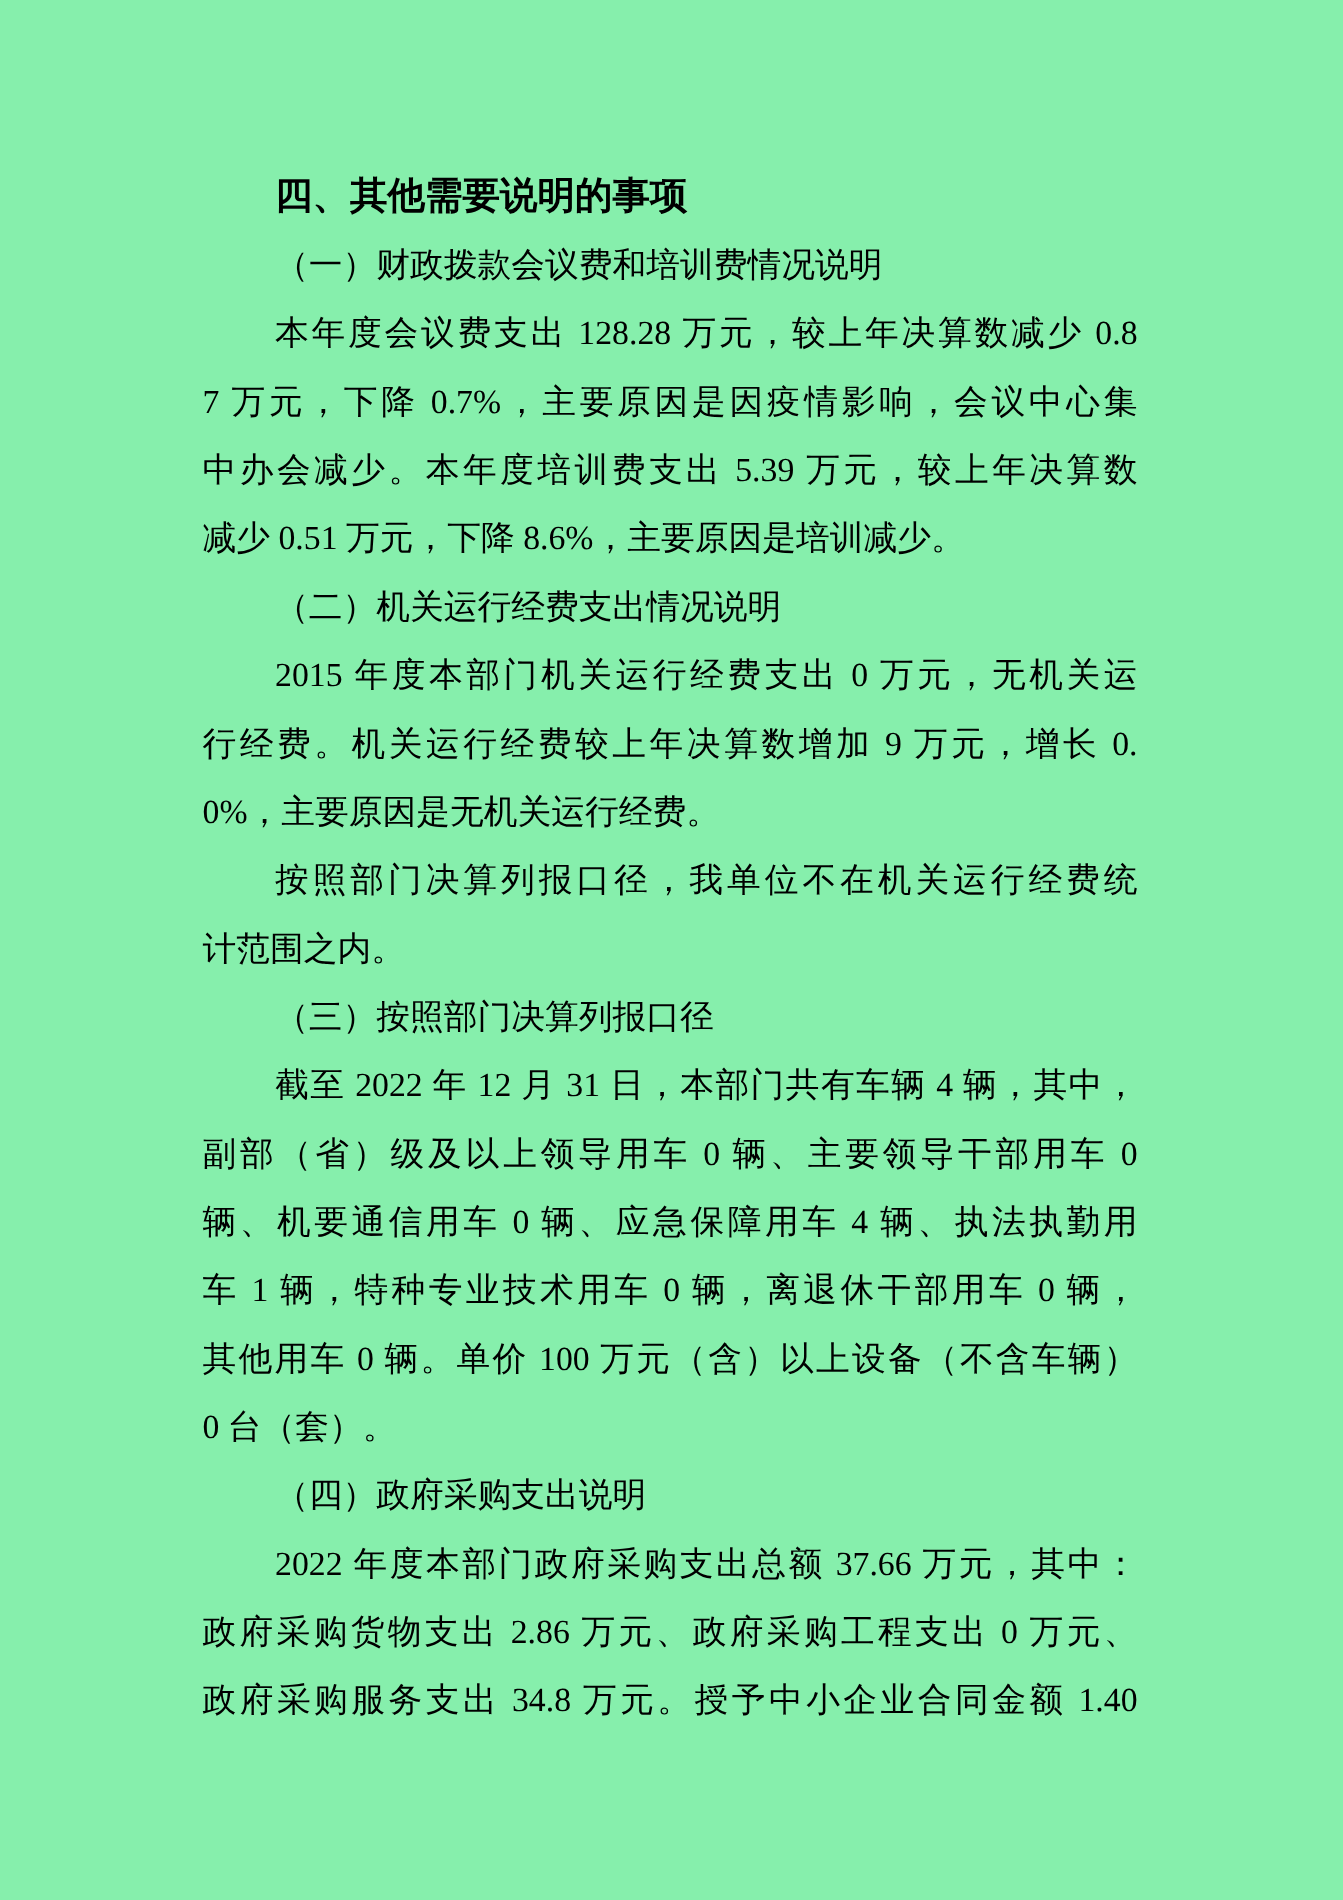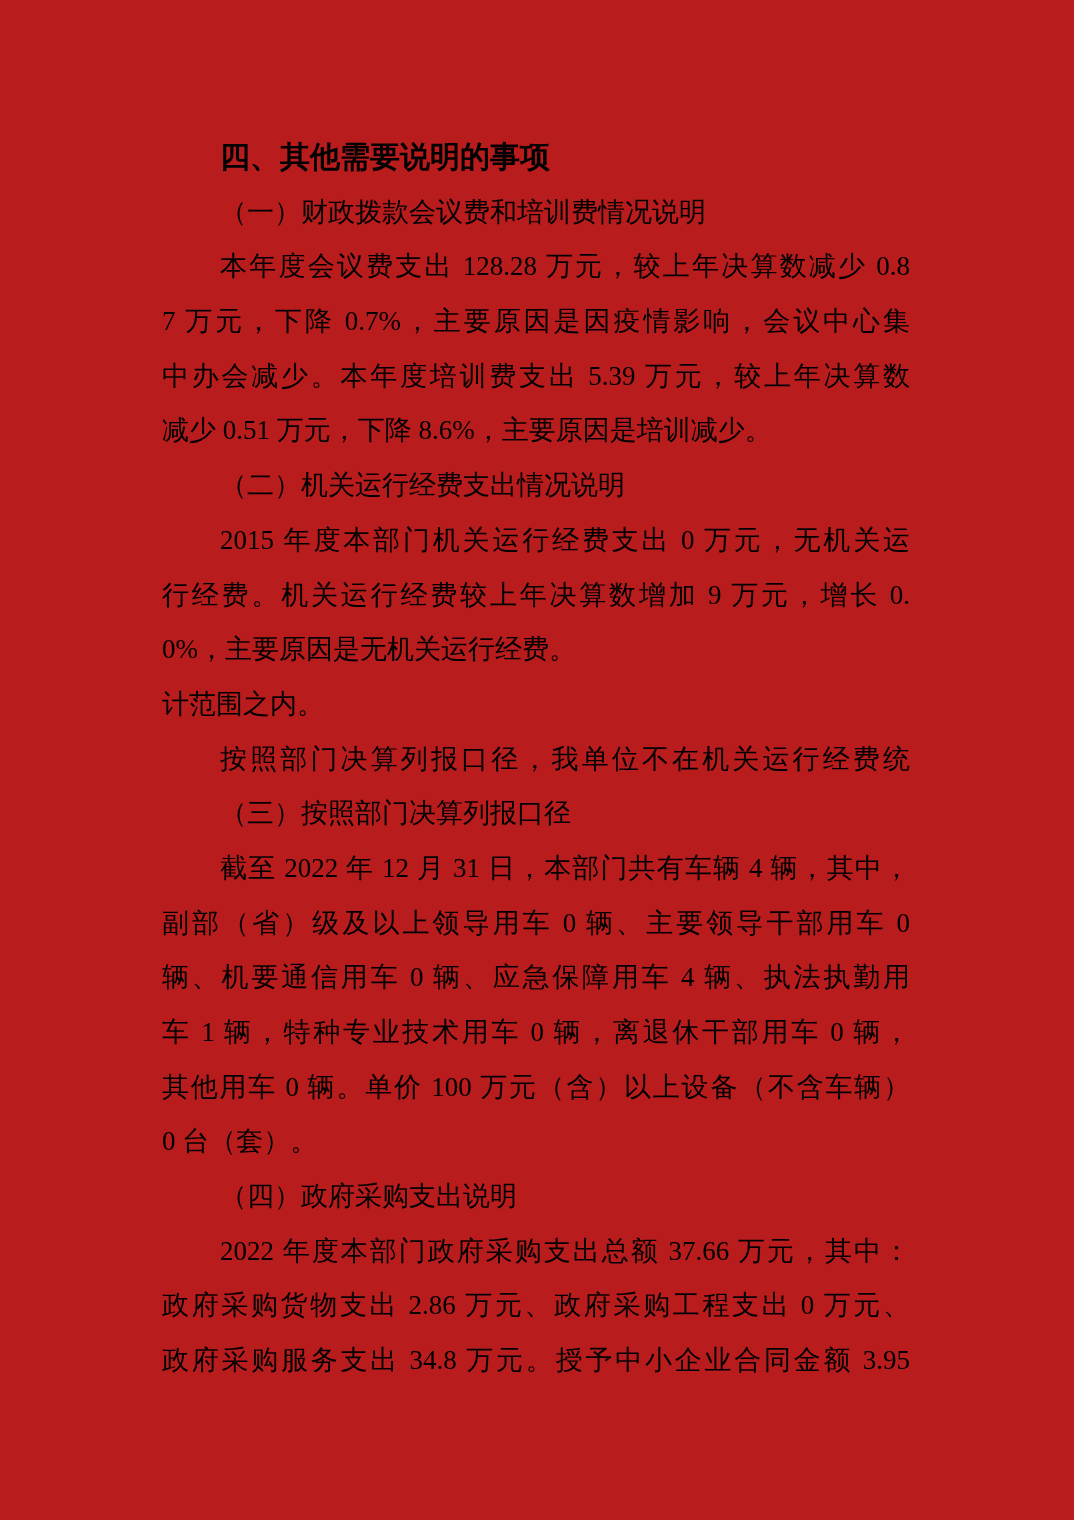--- a/index.html
+++ b/index.html
@@ -4,21 +4,21 @@
 <style>
   html, body {
     margin: 0;
     padding: 0;
     background: #ffffff;
   }
   .page {
     position: relative;
     width: 1074px;
     height: 1520px;
-    background: #b91c1c;
+    background: #86efac;
     color: #000000;
     overflow: hidden;
   }
   .content {
     position: absolute;
     left: 162px;
     top: 130px;
     width: 748px;
   }
   .line {
@@ -54,27 +54,27 @@
       <div class="line h1 indent">四、其他需要说明的事项</div>
       <div class="line h2 indent">（一）财政拨款会议费和培训费情况说明</div>
       <div class="line body indent fill">本年度会议费支出 128.28 万元，较上年决算数减少 0.8</div>
       <div class="line body fill">7 万元，下降 0.7%，主要原因是因疫情影响，会议中心集</div>
       <div class="line body fill">中办会减少。本年度培训费支出 5.39 万元，较上年决算数</div>
       <div class="line body">减少 0.51 万元，下降 8.6%，主要原因是培训减少。</div>
       <div class="line h2 indent">（二）机关运行经费支出情况说明</div>
       <div class="line body indent fill">2015 年度本部门机关运行经费支出 0 万元，无机关运</div>
       <div class="line body fill">行经费。机关运行经费较上年决算数增加 9 万元，增长 0.</div>
       <div class="line body">0%，主要原因是无机关运行经费。</div>
+      <div class="line body indent fill">按照部门决算列报口径，我单位不在机关运行经费统</div>
       <div class="line body">计范围之内。</div>
-      <div class="line body indent fill">按照部门决算列报口径，我单位不在机关运行经费统</div>
       <div class="line h2 indent">（三）按照部门决算列报口径</div>
       <div class="line body indent fill">截至 2022 年 12 月 31 日，本部门共有车辆 4 辆，其中，</div>
       <div class="line body fill">副部（省）级及以上领导用车 0 辆、主要领导干部用车 0</div>
       <div class="line body fill">辆、机要通信用车 0 辆、应急保障用车 4 辆、执法执勤用</div>
       <div class="line body fill">车 1 辆，特种专业技术用车 0 辆，离退休干部用车 0 辆，</div>
       <div class="line body fill">其他用车 0 辆。单价 100 万元（含）以上设备（不含车辆）</div>
       <div class="line body">0 台（套）。</div>
       <div class="line h2 indent">（四）政府采购支出说明</div>
       <div class="line body indent fill">2022 年度本部门政府采购支出总额 37.66 万元，其中：</div>
       <div class="line body fill">政府采购货物支出 2.86 万元、政府采购工程支出 0 万元、</div>
-      <div class="line body fill">政府采购服务支出 34.8 万元。授予中小企业合同金额 3.95</div>
+      <div class="line body fill">政府采购服务支出 34.8 万元。授予中小企业合同金额 1.40</div>
     </div>
 </div>
 
 </body></html>

